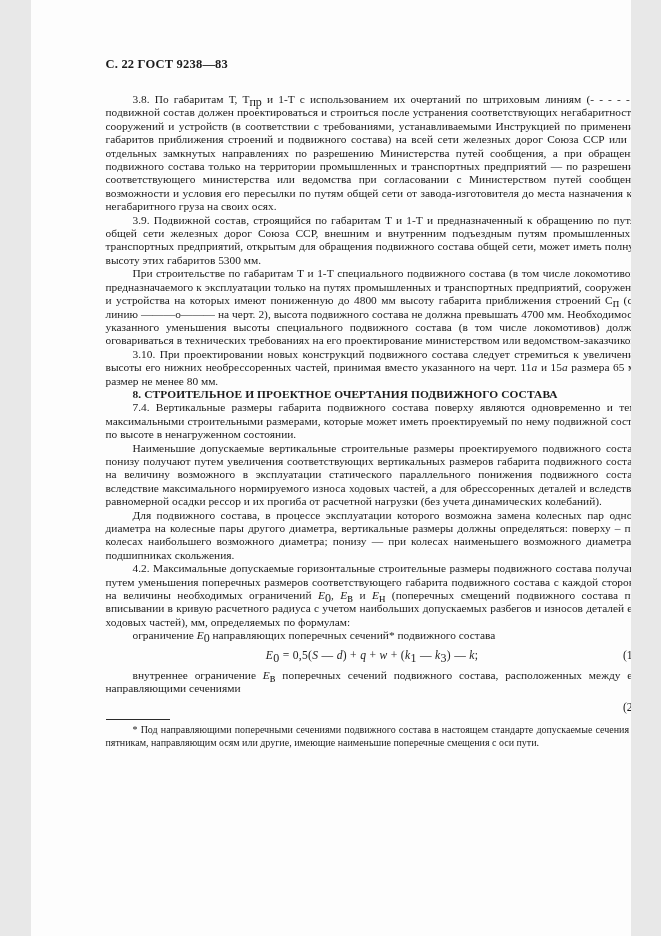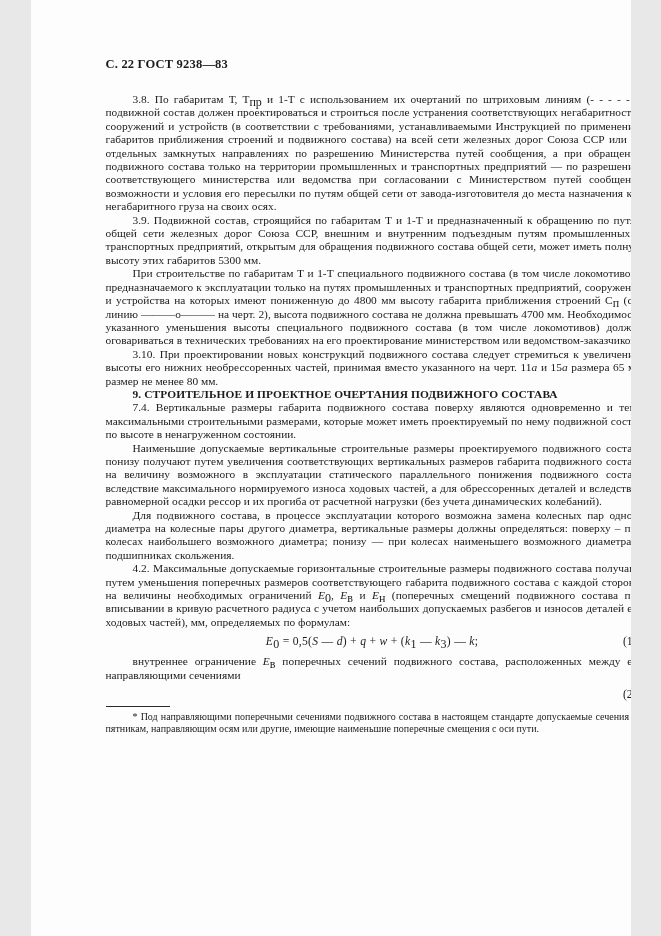--- a/index.html
+++ b/index.html
@@ -87,26 +87,27 @@
 <div class="page">
   <div class="content">
 
     <p class="page-header">С. 22 ГОСТ 9238—83</p>
 
     <p class="body-par">3.8.  По габаритам Т,  Т<sub>пр</sub> и 1-Т с использованием их очертаний по штриховым линиям (- - - - - -) подвижной состав должен проектироваться и строиться после устранения соответствующих негабаритностей сооружений и устройств (в соответствии с требованиями, устанавливаемыми Инструкцией по применению габаритов приближения строений и подвижного состава) на всей сети железных дорог Союза ССР или на отдельных замкнутых направлениях по разрешению Министерства путей сообщения, а при обращении подвижного состава только на территории промышленных и транспортных предприятий — по разрешению соответствующего министерства или ведомства при согласовании с Министерством путей сообщения возможности и условия его пересылки по путям общей сети от завода-изготовителя до места назначения как негабаритного груза на своих осях.</p>
     <p class="body-par">3.9.  Подвижной состав, строящийся по габаритам Т и 1-Т и предназначенный к обращению по путям общей сети железных дорог Союза ССР, внешним и внутренним подъездным путям промышленных и транспортных предприятий, открытым для обращения подвижного состава общей сети, может иметь полную высоту этих габаритов 5300 мм.</p>
     <p class="body-par">При строительстве по габаритам Т и 1-Т специального подвижного состава (в том числе локомотивов), предназначаемого к эксплуатации только на путях промышленных и транспортных предприятий, сооружения и устройства на которых имеют пониженную до 4800 мм высоту габарита приближения строений С<sub>п</sub> (см. линию ———о——— на черт. 2), высота подвижного состава не должна превышать 4700 мм. Необходимость указанного уменьшения высоты специального подвижного состава (в том числе локомотивов) должна оговариваться в технических требованиях на его проектирование министерством или ведомством-заказчиком.</p>
     <p class="body-par">3.10.  При проектировании новых конструкций подвижного состава следует стремиться к увеличению высоты его нижних необрессоренных частей, принимая вместо указанного на черт. 11<i>а</i> и 15<i>а</i> размера 65 мм размер не менее 80 мм.</p>
 
-    <p class="body-par section-heading">9.  СТРОИТЕЛЬНОЕ И ПРОЕКТНОЕ ОЧЕРТАНИЯ ПОДВИЖНОГО СОСТАВА</p>
+    <p class="body-par section-heading">8.  СТРОИТЕЛЬНОЕ И ПРОЕКТНОЕ ОЧЕРТАНИЯ ПОДВИЖНОГО СОСТАВА</p>
 
     <p class="body-par">7.4.  Вертикальные размеры габарита подвижного состава поверху являются одновременно и теми максимальными строительными размерами, которые может иметь проектируемый по нему подвижной состав по высоте в ненагруженном состоянии.</p>
     <p class="body-par">Наименьшие допускаемые вертикальные строительные размеры проектируемого подвижного состава понизу получают путем увеличения соответствующих вертикальных размеров габарита подвижного состава на величину возможного в эксплуатации статического параллельного понижения подвижного состава вследствие максимального нормируемого износа ходовых частей, а для обрессоренных деталей и вследствие равномерной осадки рессор и их прогиба от расчетной нагрузки (без учета динамических колебаний).</p>
     <p class="body-par">Для подвижного состава, в процессе эксплуатации которого возможна замена колесных пар одного диаметра на колесные пары другого диаметра, вертикальные размеры должны определяться: поверху – при колесах наибольшего возможного диаметра; понизу — при колесах наименьшего возможного диаметра и подшипниках скольжения.</p>
     <p class="body-par">4.2.  Максимальные допускаемые горизонтальные строительные размеры подвижного состава получают путем уменьшения поперечных размеров соответствующего габарита подвижного состава с каждой стороны на величины необходимых ограничений <i>E</i><sub>0</sub>, <i>E</i><sub>в</sub> и <i>E</i><sub>н</sub> (поперечных смещений подвижного состава при вписывании в кривую расчетного радиуса с учетом наибольших допускаемых разбегов и износов деталей его ходовых частей), мм, определяемых по формулам:</p>
+    <p class="body-par">ограничение <i>E</i><sub>0</sub> направляющих поперечных сечений* подвижного состава</p>
 
     <div class="eq-row">
       <span class="eq"><i>E</i><sub>0</sub> = 0,5(<i>S</i> — <i>d</i>)  + <i>q</i> + <i>w</i> + (<i>k</i><sub>1</sub> — <i>k</i><sub>3</sub>) — <i>k</i>;</span>
       <span class="eq-num">(1)</span>
     </div>
 
     <p class="body-par">внутреннее ограничение <i>E</i><sub>в</sub> поперечных сечений подвижного состава, расположенных между его направляющими сечениями</p>
 
     <div class="eq-row">
       <span class="eq-num">(2)</span>

